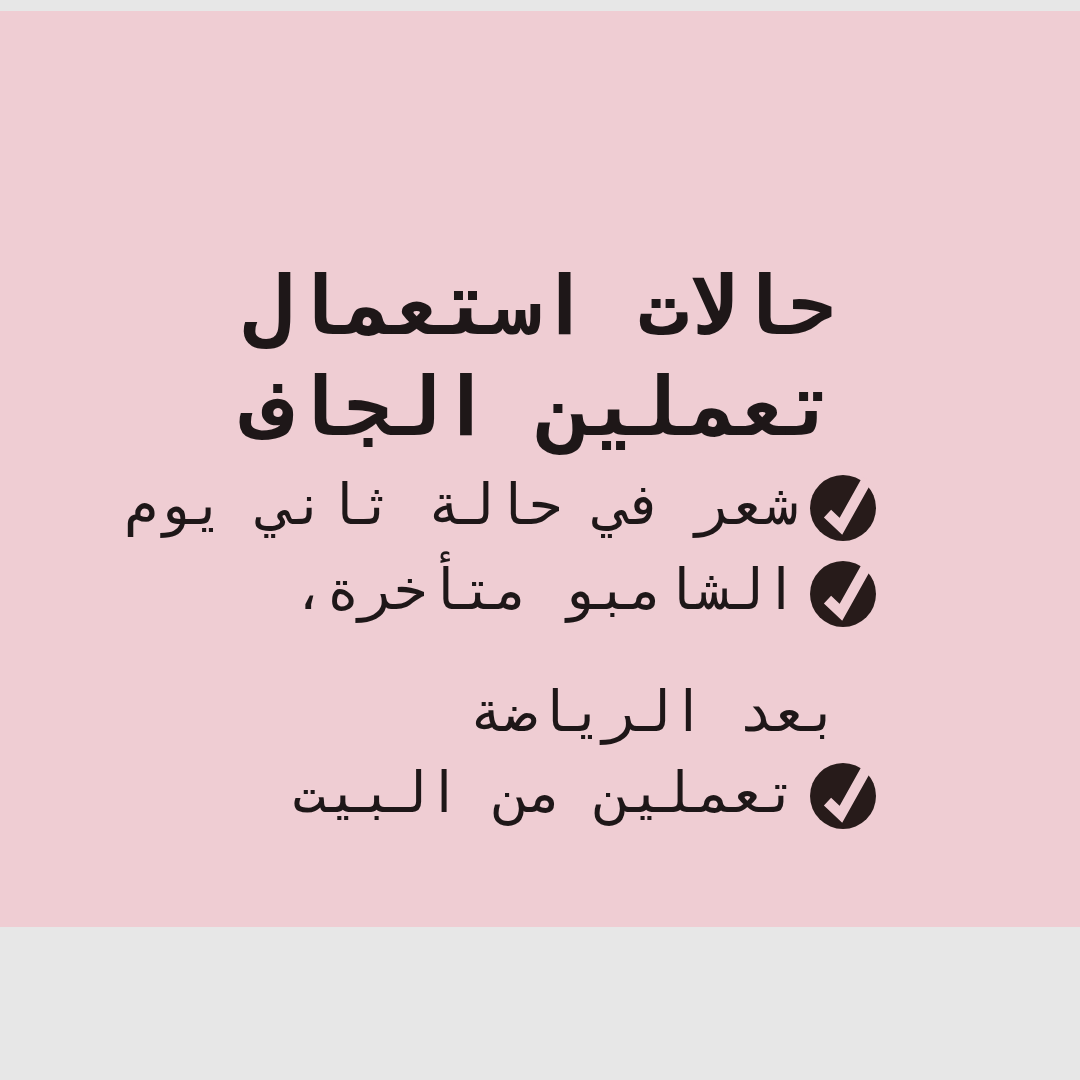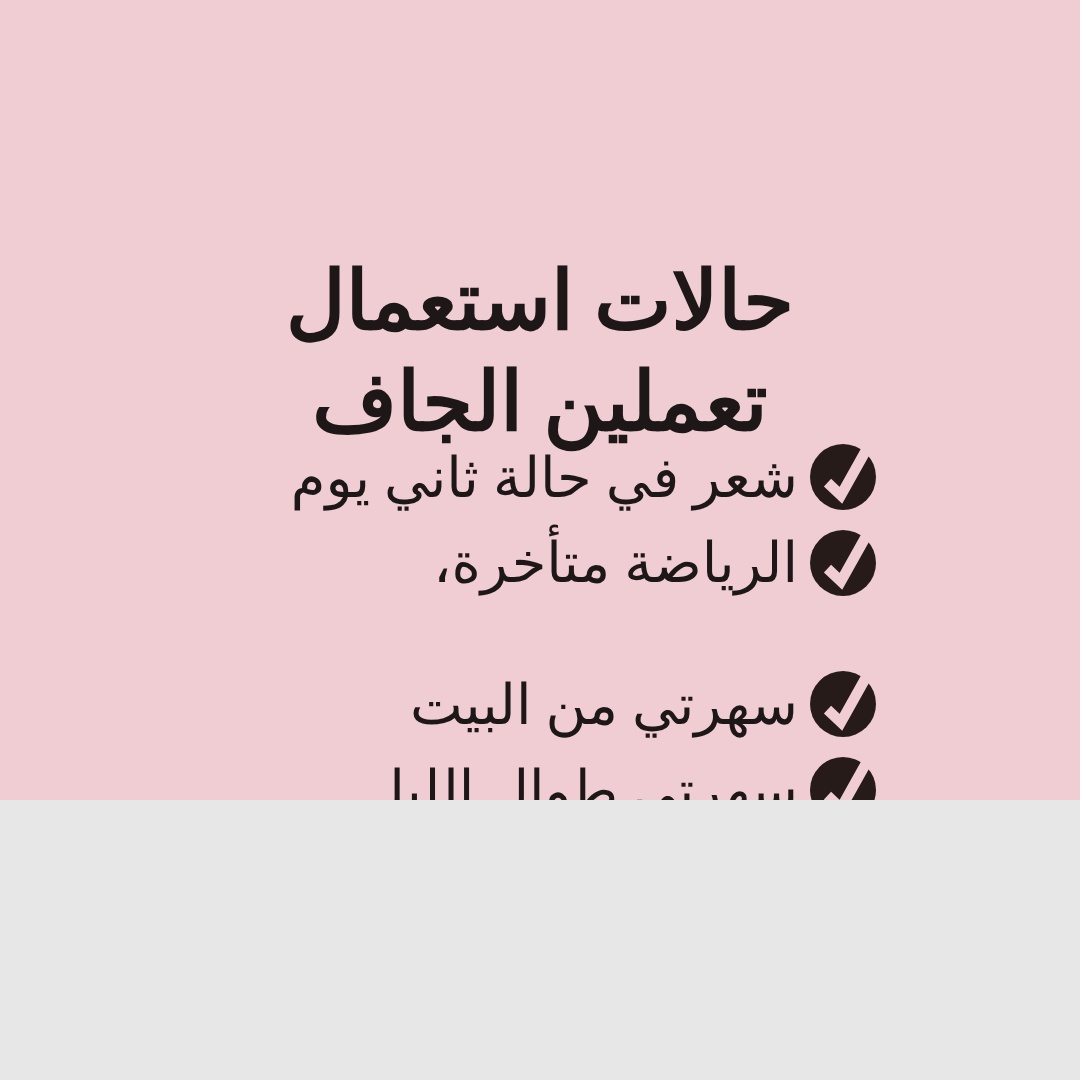--- a/index.html
+++ b/index.html
@@ -3,42 +3,42 @@
 <meta charset="utf-8">
 <style>
   :root{
     --bg:#efcdd3;
     --ink:#1e1718;
     --circle:#271b1a;
   }
   html,body{margin:0;padding:0;background:#e7e7e7;}
   .canvas{
     position:relative;
-    width:1080px;height:800px;
-    margin:0 auto;
+    width:1080px;height:916px;
+    margin:11px auto;
     background:var(--bg);
     overflow:hidden;
     direction:rtl;
-    font-family:Liberation Serif, serif;
+    font-family:Liberation Mono, monospace;
     color:var(--ink);
   }
   .title{
     position:absolute;
     top:196px;left:60px;right:60px;
     text-align:center;
     font-weight:bold;
     font-size:82px;
     line-height:101px;
     letter-spacing:0;
     color:var(--ink);
   }
   .title .t-line{display:block;}
   .list{
     position:absolute;
-    top:444px;
+    top:464px;
     right:204px;
     left:100px;
     display:flex;
     flex-direction:column;
     gap:16px;
   }
   .item{
     position:relative;
     min-height:70px;
   }
@@ -96,48 +96,38 @@
     </div>
 
     <div class="item item--hang">
       <span class="check-wrap">
         <svg viewBox="0 0 66 66" aria-hidden="true">
           <circle cx="33" cy="33" r="33" fill="#271b1a"></circle>
           <path d="M17 37 L29 51 L60 7" fill="none" stroke="#efcdd3" stroke-width="10.5" stroke-linecap="butt" stroke-linejoin="miter" transform="rotate(-6 33 33)"></path>
         </svg>
       </span>
       <span class="item-text">
-        <span class="line">الرياضة متأخرة،</span><br>
+        <span class="line">الشامبو متأخرة،</span><br>
         <br>
+        <span class="line">بعد الرياضة</span>
       </span>
     </div>
 
     <div class="item">
       <span class="check-wrap">
         <svg viewBox="0 0 66 66" aria-hidden="true">
           <circle cx="33" cy="33" r="33" fill="#271b1a"></circle>
           <path d="M17 37 L29 51 L60 7" fill="none" stroke="#efcdd3" stroke-width="10.5" stroke-linecap="butt" stroke-linejoin="miter" transform="rotate(-6 33 33)"></path>
         </svg>
       </span>
       <span class="item-text">
-        <span class="line">سهرتي من البيت</span>
+        <span class="line">تعملين من البيت</span>
       </span>
     </div>
 
-    <div class="item">
-      <span class="check-wrap">
-        <svg viewBox="0 0 66 66" aria-hidden="true">
-          <circle cx="33" cy="33" r="33" fill="#271b1a"></circle>
-          <path d="M17 37 L29 51 L60 7" fill="none" stroke="#efcdd3" stroke-width="10.5" stroke-linecap="butt" stroke-linejoin="miter" transform="rotate(-6 33 33)"></path>
-        </svg>
-      </span>
-      <span class="item-text">
-        <span class="line">سهرتي طوال الليل</span>
-      </span>
-    </div>
 
   </div>
 
   <span class="watermark">
     <svg viewBox="0 0 90 36" aria-hidden="true">
       <path d="M18 16 L30 4 L38 11 L46 6 L58 16 Z" fill="#ddb3bb"></path>
       <rect x="14" y="19" width="48" height="2.5" fill="#e2bcc3"></rect>
       <rect x="20" y="25" width="36" height="2" fill="#e6c2c9"></rect>
     </svg>
   </span>

